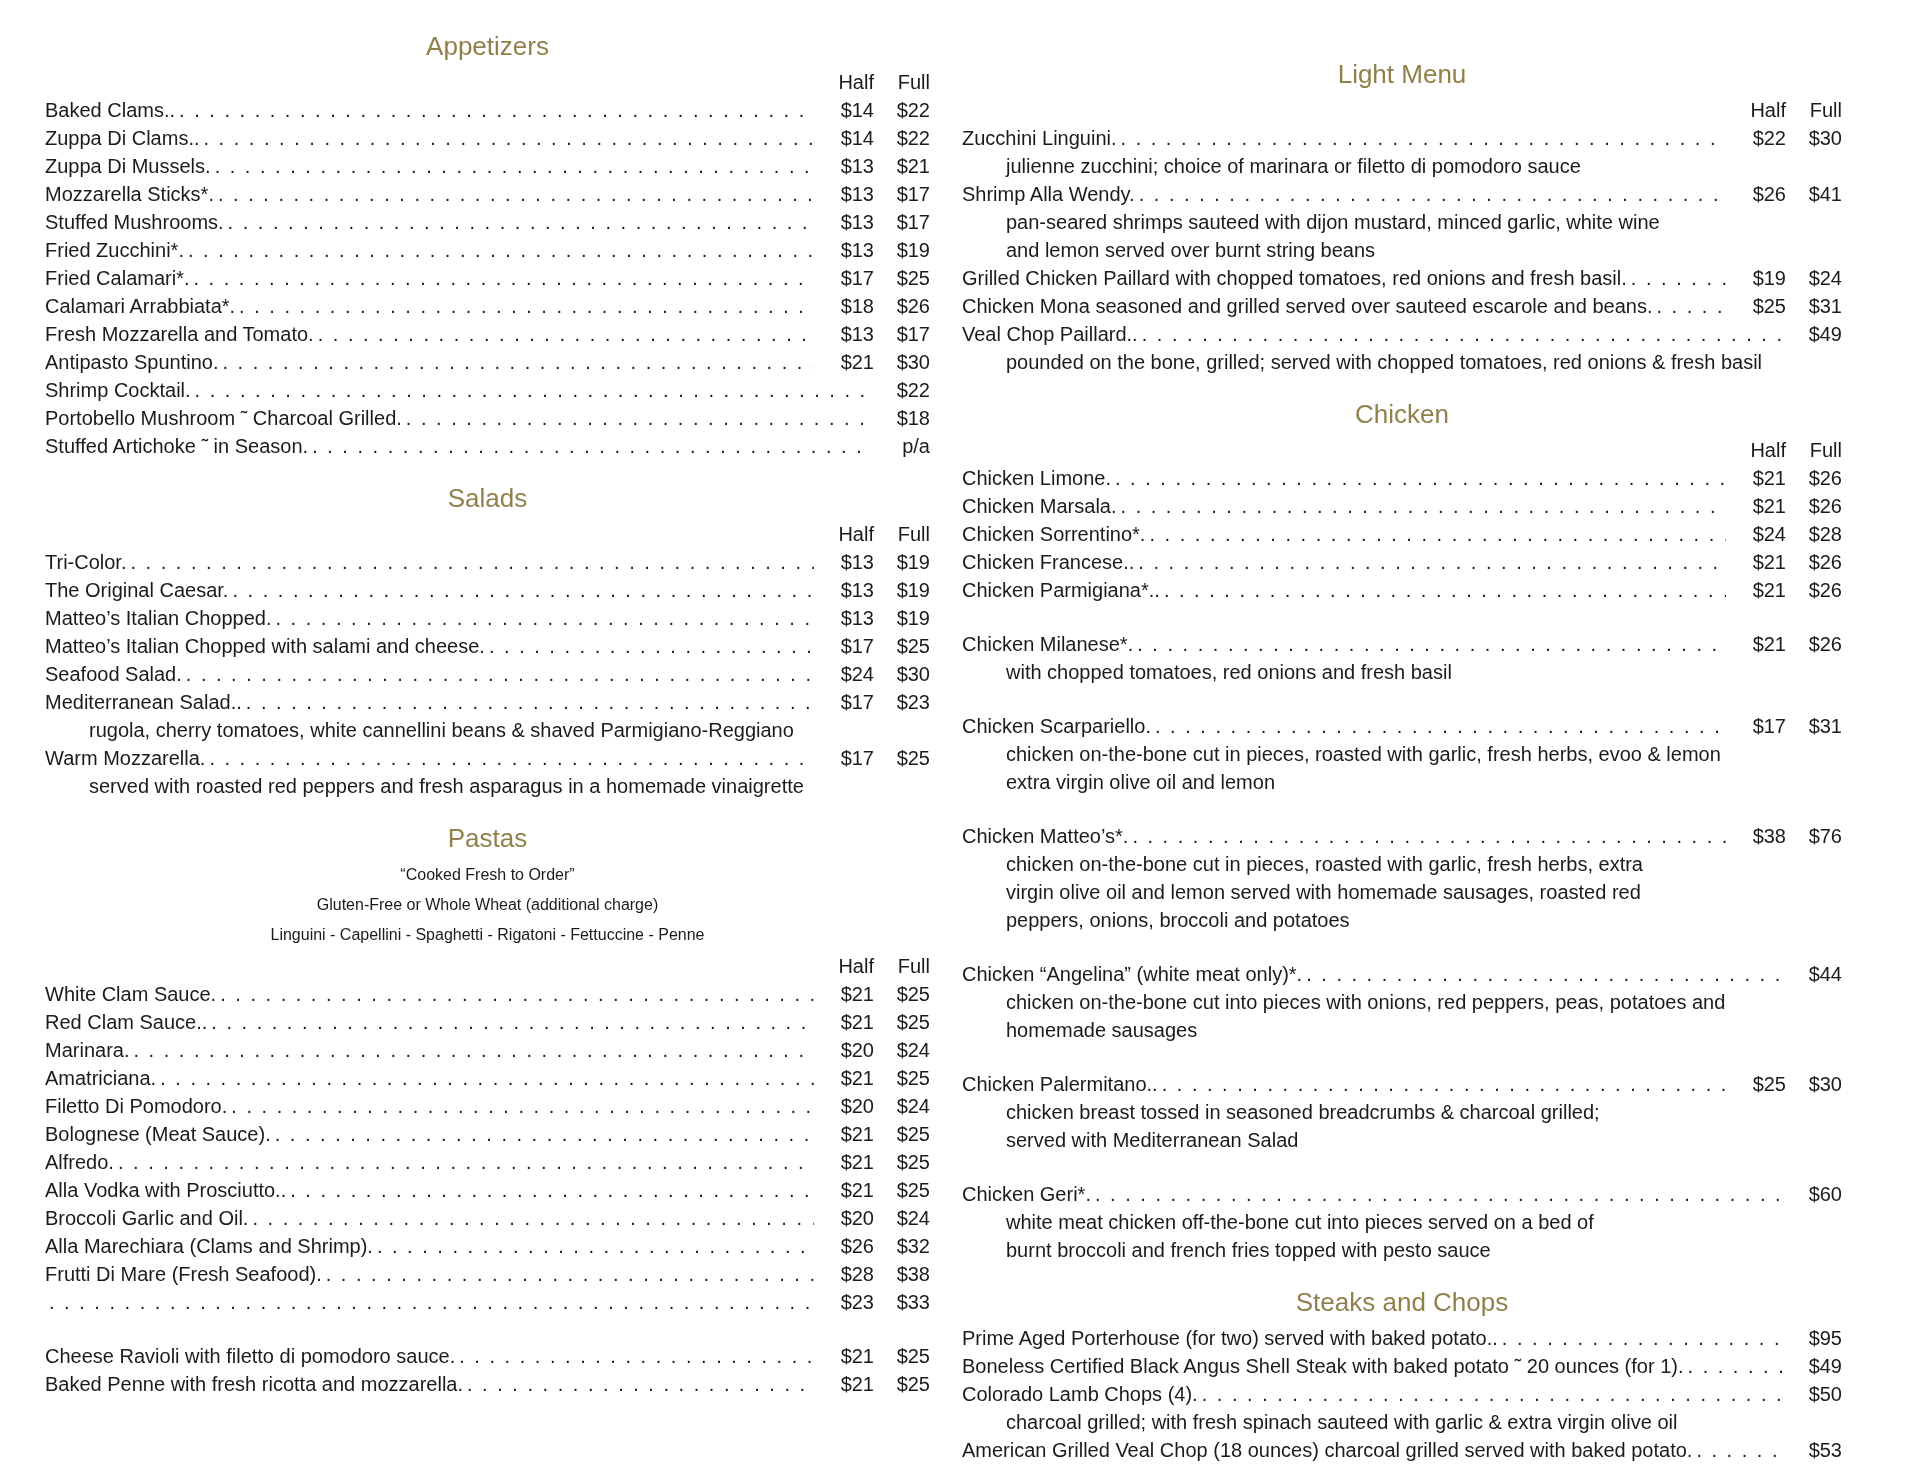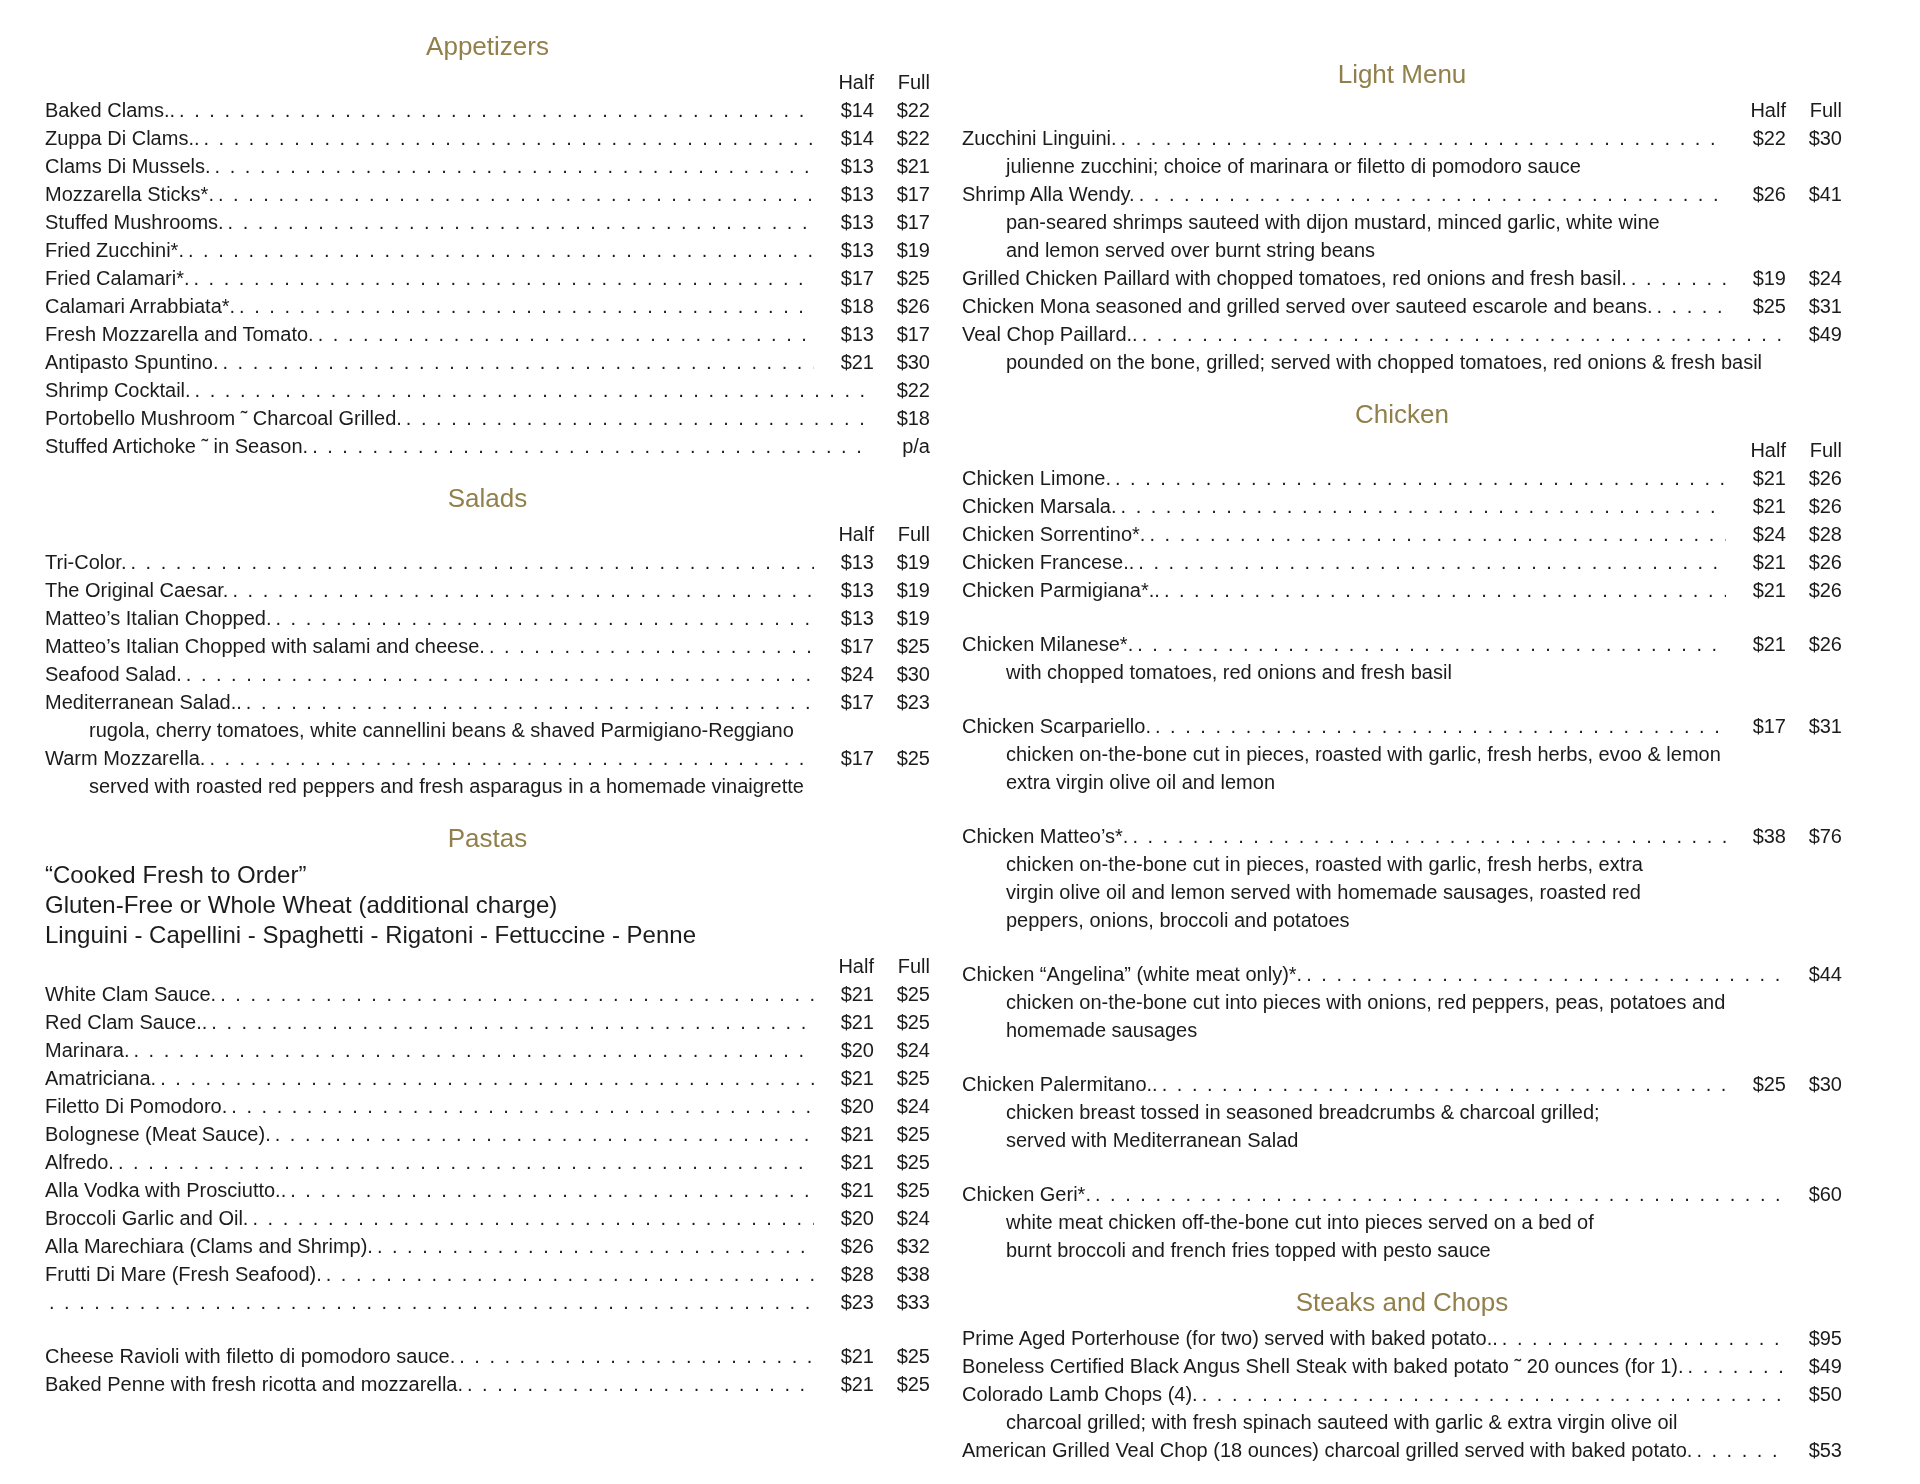--- a/index.html
+++ b/index.html
@@ -11,21 +11,21 @@
   }
   .menu{display:flex;gap:32px;}
   .col{min-width:0;}
   .col-left{width:885px;}
   .col-right{width:880px;margin-top:28px;}
   .section-title{
     text-align:center;color:#91804b;font-size:26px;line-height:32px;
     margin:22px 0 6px;font-weight:400;
   }
   .col > .section:first-child .section-title{margin-top:6px;}
-  .section-subtitle{font-size:24px;line-height:30px;}
+  .section-subtitle{text-align:center;font-size:16px;line-height:30px;}
   .row{display:flex;align-items:baseline;}
   .price-header{margin-top:2px;}
   .item-name{white-space:nowrap;flex:none;}
   .leader{flex:1;min-width:10px;overflow:hidden;white-space:nowrap;padding-left:4px;margin-right:4px;}
   .leader::after{
     content:". . . . . . . . . . . . . . . . . . . . . . . . . . . . . . . . . . . . . . . . . . . . . . . . . . . . . . . . . . . . . . . . . . . . . . . . . . . . . . . . . . . . . . . . . . . .";
     letter-spacing:2px;color:#1b1b1b;
   }
   .spacer{flex:1;}
   .p{flex:none;width:56px;text-align:right;white-space:nowrap;}
@@ -50,21 +50,21 @@
           <span class="p">$14</span>
           <span class="p">$22</span>
         </div>
         <div class="row item-row">
           <span class="item-name">Zuppa Di Clams..</span>
           <span class="leader"></span>
           <span class="p">$14</span>
           <span class="p">$22</span>
         </div>
         <div class="row item-row">
-          <span class="item-name">Clams Di Mussels.</span>
+          <span class="item-name">Zuppa Di Mussels.</span>
           <span class="leader"></span>
           <span class="p">$13</span>
           <span class="p">$21</span>
         </div>
         <div class="row item-row">
           <span class="item-name">Mozzarella Sticks*.</span>
           <span class="leader"></span>
           <span class="p">$13</span>
           <span class="p">$17</span>
         </div>

